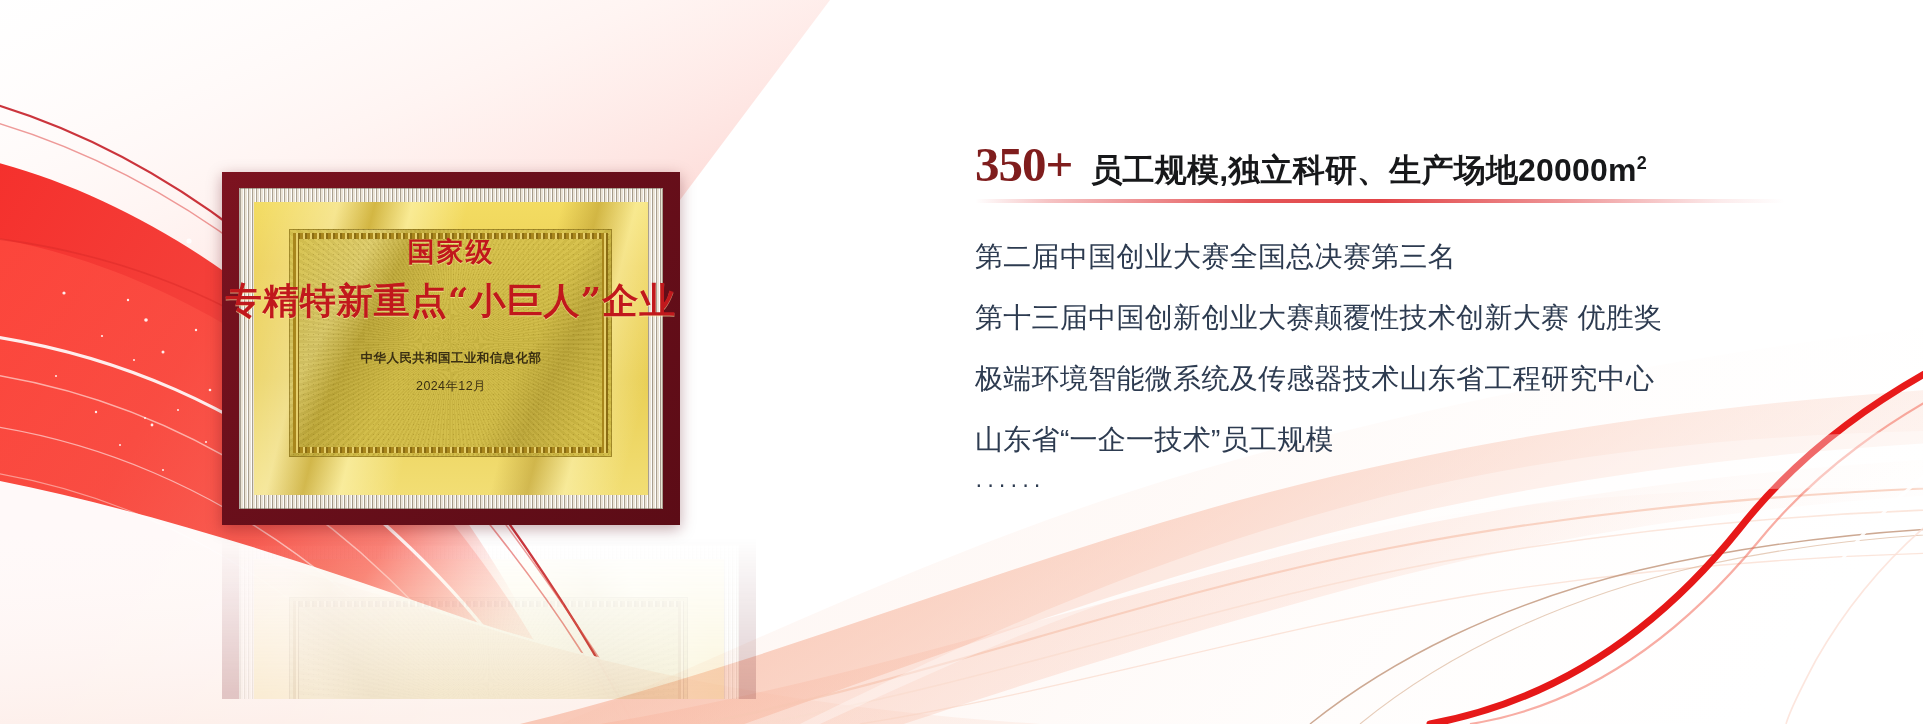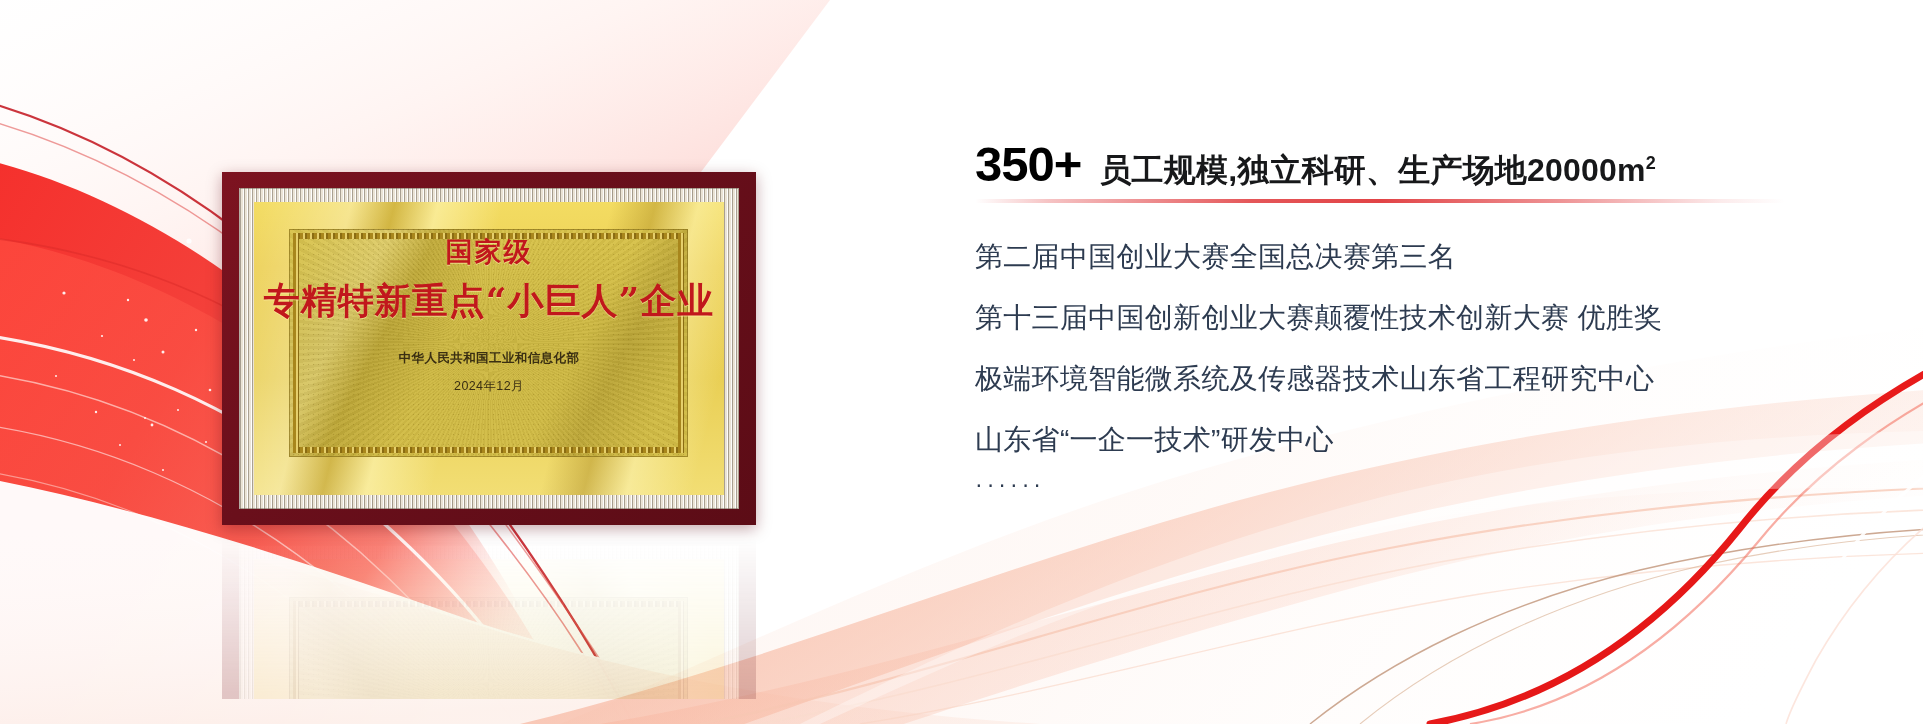--- a/index.html
+++ b/index.html
@@ -26,21 +26,21 @@
     width: 1923px;
     height: 724px;
     display: block;
   }
 
   
   #plaque-wrap {
     position: absolute;
     left: 222px;
     top: 172px;
-    width: 534px;
+    width: 458px;
     height: 353px;
   }
 
   .plaque-outer {
     position: absolute;
     inset: 0;
     background: linear-gradient(135deg, #7d1320 0%, #6a0f1b 40%, #5c0c16 100%);
     box-shadow: 0 4px 14px rgba(90, 10, 20, .35);
   }
 
@@ -218,24 +218,24 @@
   }
 
   #headline {
     display: flex;
     align-items: baseline;
     white-space: nowrap;
     line-height: 1;
   }
 
   #headline-number {
-    font-family: Liberation Sans, sans-serif;
+    font-family: Liberation Serif, serif;
     font-size: 49px;
     font-weight: 700;
-    color: #000000;
+    color: #7f1d1d;
     letter-spacing: -1px;
   }
 
   #headline-text {
     font-family: "Liberation Sans", "DejaVu Sans", sans-serif;
     font-size: 32px;
     font-weight: 700;
     color: #17181a;
     letter-spacing: .2px;
     margin-left: 18px;
@@ -452,19 +452,19 @@
       <span id="headline-text">员工规模,独立科研、生产场地20000m</span>
       <span id="headline-unit-sup">2</span>
     </div>
 
     <div id="headline-rule"></div>
 
     <ul id="award-list">
       <li>第二届中国创业大赛全国总决赛第三名</li>
       <li>第十三届中国创新创业大赛颠覆性技术创新大赛 优胜奖</li>
       <li>极端环境智能微系统及传感器技术山东省工程研究中心</li>
-      <li>山东省“一企一技术”研发中心</li>
+      <li>山东省“一企一技术”员工规模</li>
     </ul>
 
     <div id="award-ellipsis">······</div>
   </div>
 
 </div>
 
 </body></html>

